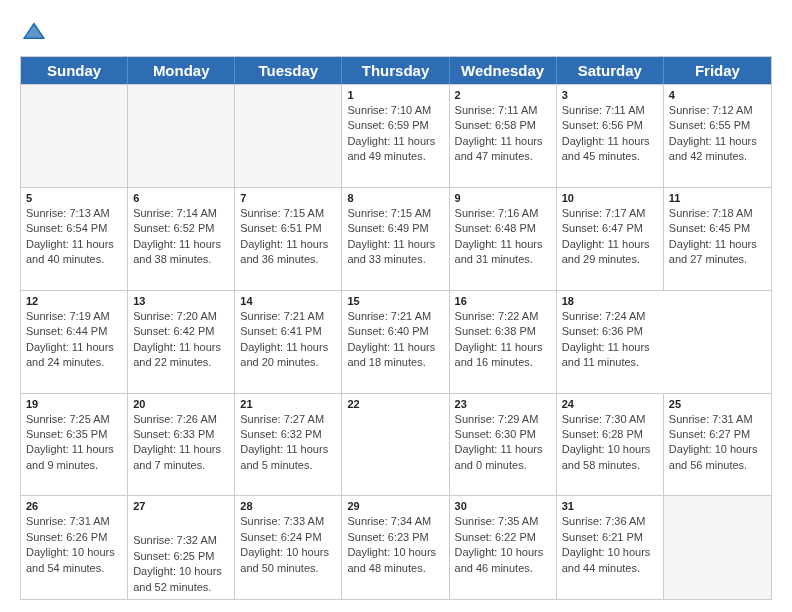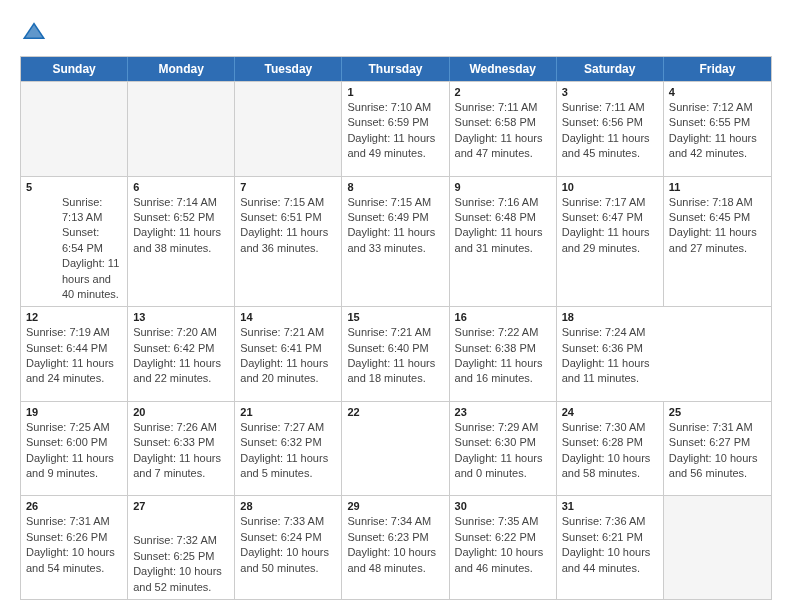--- a/index.html
+++ b/index.html
@@ -66,21 +66,21 @@
       flex-direction: column;
       border: 1px solid #ccc;
     }
     .cal-header-row {
       display: grid;
       grid-template-columns: repeat(7, 1fr);
       background: #2e6db4;
     }
     .cal-header-cell {
       color: #fff;
-      font-size: 12px;
+      font-size: 15px;
       font-weight: bold;
       text-align: center;
       padding: 5px 2px;
       border-right: 1px solid #5090cc;
     }
     .cal-header-cell:last-child { border-right: none; }
     .cal-body {
       display: flex;
       flex-direction: column;
       flex: 1;
@@ -171,21 +171,21 @@
           <div class="cal-cell">
             <div class="cell-day">4</div>
             <div class="cell-info" style="white-space: pre-line;">Sunrise: 7:12 AM
 Sunset: 6:55 PM
 Daylight: 11 hours and 42 minutes.</div>
           </div>
         </div>
         <div class="cal-row">
           <div class="cal-cell">
             <div class="cell-day">5</div>
-            <div class="cell-info" style="white-space: pre-line; margin-left: 36px;">Sunrise: 7:13 AM
+            <div class="cell-info" style="white-space: pre-line;">Sunrise: 7:13 AM
 Sunset: 6:54 PM
 Daylight: 11 hours and 40 minutes.</div>
           </div>
           <div class="cal-cell">
             <div class="cell-day">6</div>
             <div class="cell-info" style="white-space: pre-line;">Sunrise: 7:14 AM
 Sunset: 6:52 PM
 Daylight: 11 hours and 38 minutes.</div>
           </div>
           <div class="cal-cell">
@@ -254,21 +254,21 @@
             <div class="cell-day">18</div>
             <div class="cell-info" style="white-space: pre-line;">Sunrise: 7:24 AM
 Sunset: 6:36 PM
 Daylight: 11 hours and 11 minutes.</div>
           </div>
         </div>
         <div class="cal-row">
           <div class="cal-cell">
             <div class="cell-day">19</div>
             <div class="cell-info" style="white-space: pre-line;">Sunrise: 7:25 AM
-Sunset: 6:00 PM
+Sunset: 6:35 PM
 Daylight: 11 hours and 9 minutes.</div>
           </div>
           <div class="cal-cell">
             <div class="cell-day">20</div>
             <div class="cell-info" style="white-space: pre-line;">Sunrise: 7:26 AM
 Sunset: 6:33 PM
 Daylight: 11 hours and 7 minutes.</div>
           </div>
           <div class="cal-cell">
             <div class="cell-day">21</div>

